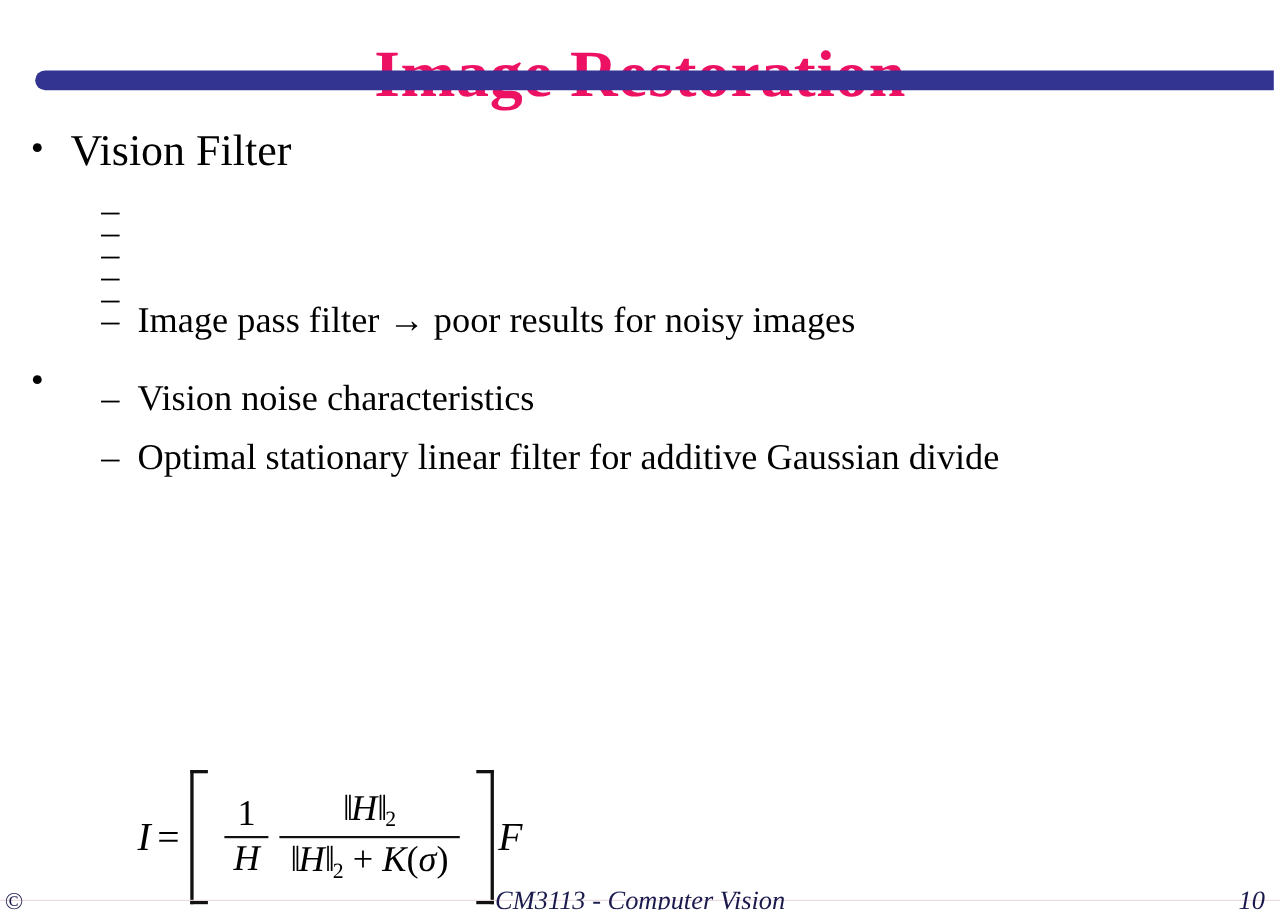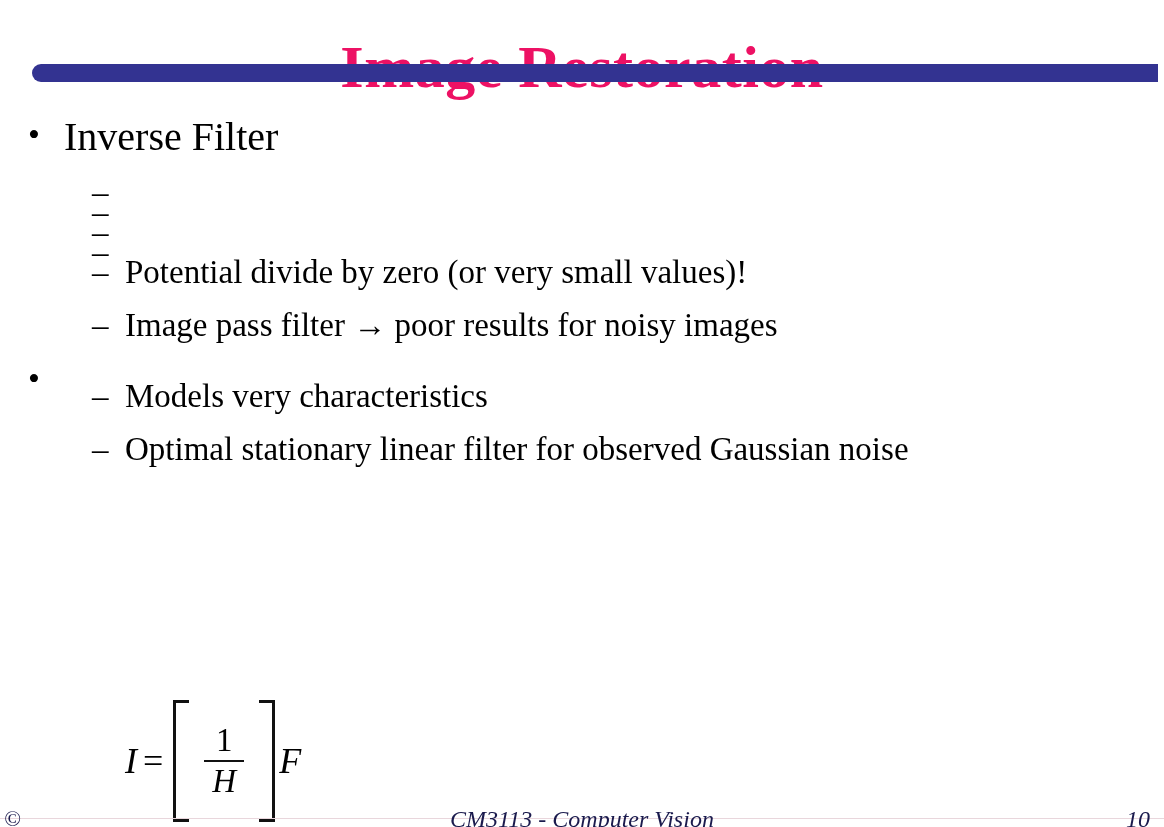--- a/index.html
+++ b/index.html
@@ -184,78 +184,82 @@
 <body>
 
 <h1 id="slide-title">Image Restoration</h1>
 
 <div id="title-bar"></div>
 
 <div id="body-list">
 
   <div class="l1">
     <span class="marker">•</span>
-    <span>Inverse Filter</span>
-  </div>
-
-  <div class="l2">
-    <span class="marker">–</span>
-  </div>
-
-  <div class="l2">
-    <span class="marker">–</span>
-  </div>
-
-  <div class="l2">
-    <span class="marker">–</span>
-  </div>
-
-  <div class="l2">
-    <span class="marker">–</span>
-  </div>
-
-  <div class="l2">
-    <span class="marker">–</span>
-    <span>Potential divide by zero (or very small values)!</span>
+    <span>Vision Filter</span>
+  </div>
+
+  <div class="l2">
+    <span class="marker">–</span>
+  </div>
+
+  <div class="l2">
+    <span class="marker">–</span>
+  </div>
+
+  <div class="l2">
+    <span class="marker">–</span>
+  </div>
+
+  <div class="l2">
+    <span class="marker">–</span>
+  </div>
+
+  <div class="l2">
+    <span class="marker">–</span>
   </div>
 
   <div class="l2">
     <span class="marker">–</span>
     <span>Image pass filter → poor results for noisy images</span>
   </div>
 
   <div class="l1">
     <span class="marker">•</span>
   </div>
 
   <div class="l2">
     <span class="marker">–</span>
-    <span>Models very characteristics</span>
-  </div>
-
-  <div class="l2">
-    <span class="marker">–</span>
-    <span>Optimal stationary linear filter for observed Gaussian noise</span>
+    <span>Vision noise characteristics</span>
+  </div>
+
+  <div class="l2">
+    <span class="marker">–</span>
+    <span>Optimal stationary linear filter for additive Gaussian divide</span>
   </div>
 
 </div>
 
 <div id="formula-row">
 
   <span class="lead">I</span>
   <span class="eqsign">=</span>
 
   <span class="bracket left"></span>
 
   <span class="frac">
     <span class="num">1</span>
     <span class="bar"></span>
     <span class="den mi">H</span>
   </span>
 
+  <span class="frac wide">
+    <span class="num"><span class="norm"><span class="bars">‖</span><i>H</i><span class="bars">‖</span></span><sub class="s2">2</sub></span>
+    <span class="bar"></span>
+    <span class="den"><span class="norm"><span class="bars">‖</span><i>H</i><span class="bars">‖</span></span><sub class="s2">2</sub> + <i>K</i>(<i>σ</i>)</span>
+  </span>
 
   <span class="bracket right"></span>
 
   <span class="trail">F</span>
 </div>
 
 <div id="footer-rule"></div>
 <div id="footer-left-mark">©</div>
 <div id="footer-center">CM3113 - Computer Vision</div>
 <div id="footer-page">10</div>

